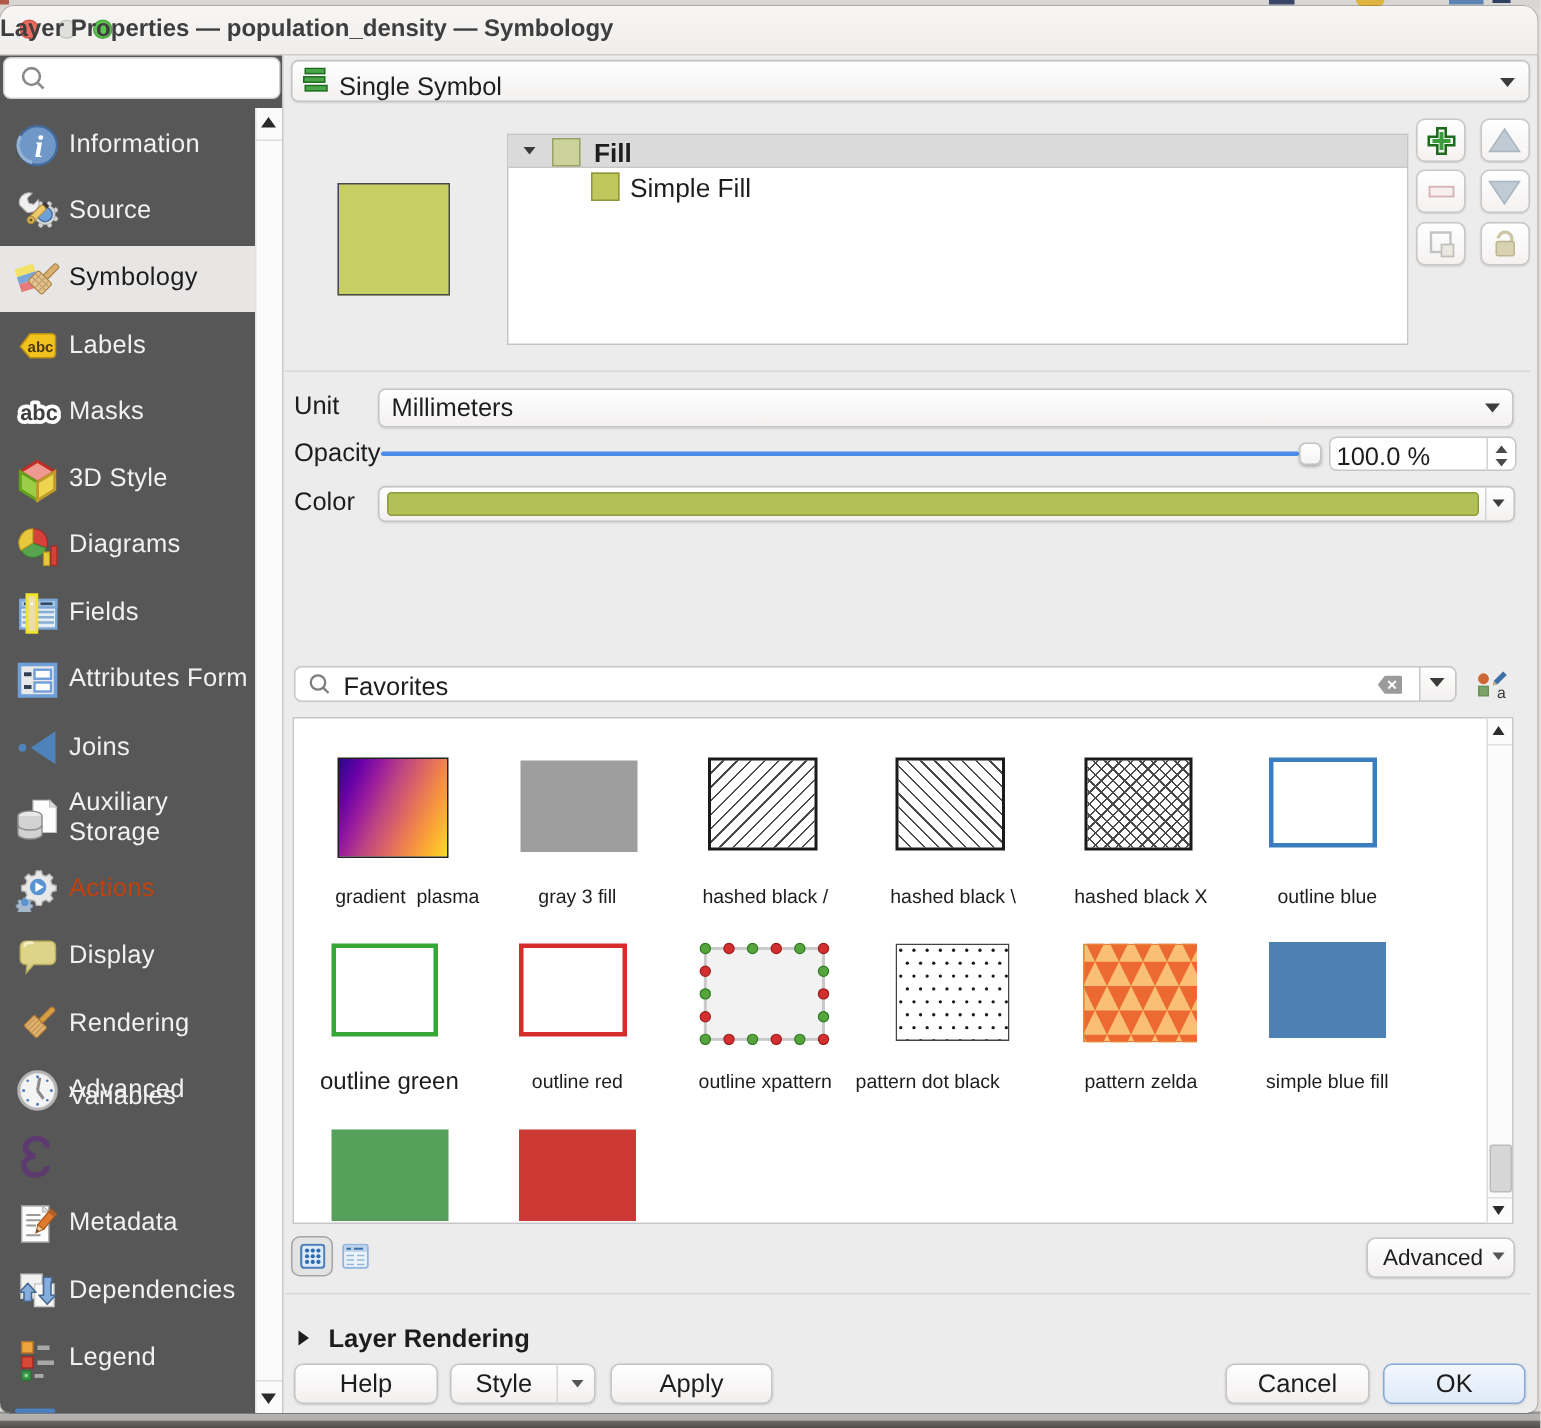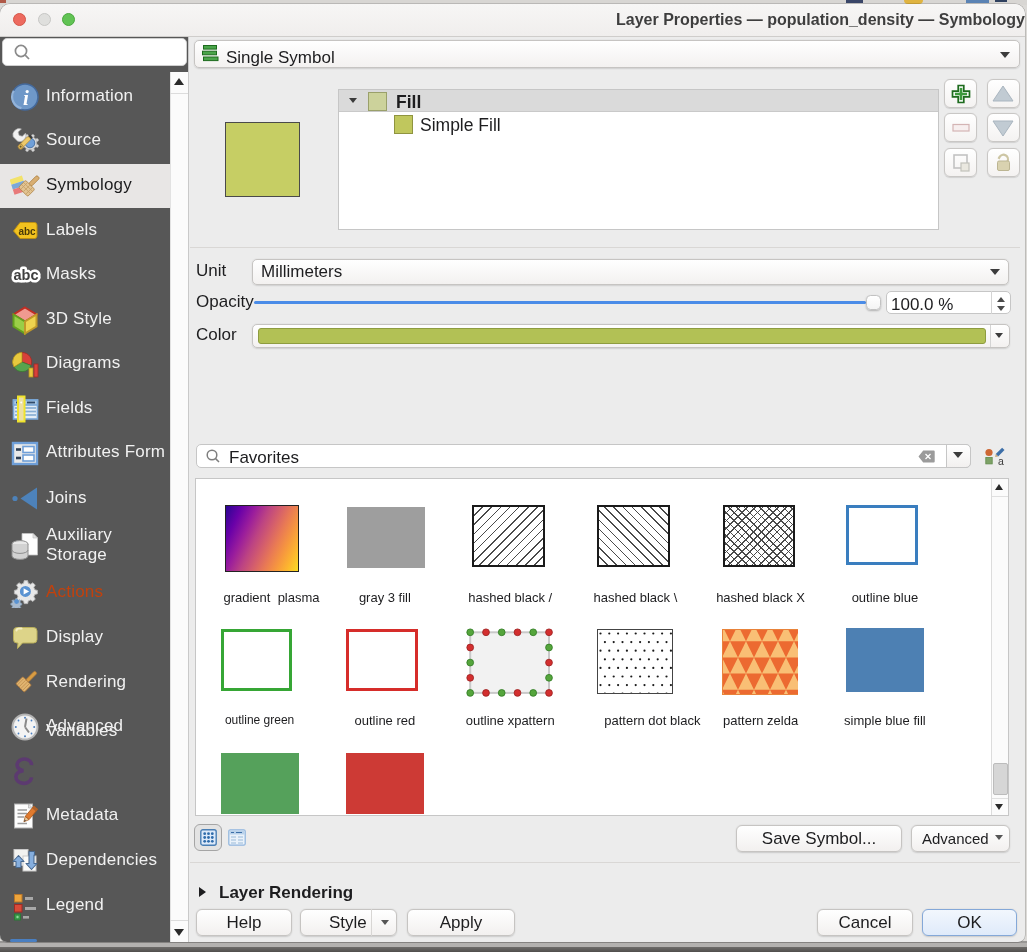--- a/index.html
+++ b/index.html
@@ -25,21 +25,21 @@
 <div class="abs" style="left:0;top:943px;width:1027px;height:4px;background:#b3b1af"></div>
 <div class="abs" style="left:0;top:947px;width:1027px;height:5px;background:linear-gradient(#6e6c6a,#504e4c)"></div>
 <div class="abs" style="left:10px;top:938.5px;width:27px;height:3px;background:#4a7fc1;border-radius:1.5px;z-index:3"></div>
 
 <div class="abs" style="left:0;top:4px;width:1025px;height:938px;background:#ececec;border-radius:10px 10px 7px 7px;overflow:hidden;box-shadow:0 0 0 0.5px rgba(0,0,0,0.28);z-index:1">
 
   <div class="abs" style="left:0;top:0;width:1025px;height:33px;background:linear-gradient(#f7f6f5,#f0eeed);border-bottom:1px solid #cfcdcb"></div>
   <div class="abs" style="left:13px;top:9px;width:13px;height:13px;border-radius:50%;background:#ed6a5f;border:0.5px solid #d35548"></div>
   <div class="abs" style="left:38px;top:9px;width:13px;height:13px;border-radius:50%;background:#dfdfdd;border:0.5px solid #c6c6c4"></div>
   <div class="abs" style="left:62px;top:9px;width:13px;height:13px;border-radius:50%;background:#61c354;border:0.5px solid #4aa73e"></div>
-  <div class="abs" style="left:0;top:7px;width:1025px;text-align:right;font-size:16px;font-weight:bold;color:#3e3e3e">Layer Properties — population_density — Symbology</div>
+  <div class="abs" style="left:0;top:7px;width:1025px;text-align:left;font-size:16px;font-weight:bold;color:#3e3e3e">Layer Properties — population_density — Symbology</div>
 
   <div class="abs" style="left:0;top:33px;width:170px;height:905px;background:#575757"></div>
   <div class="abs" style="left:170px;top:33px;width:18px;height:905px;background:#575757"></div>
   <div class="abs" style="left:170px;top:68px;width:18px;height:870px;background:#fbfbfb;border-left:1px solid #e2e2e2"></div>
   <div class="abs" style="left:188px;top:33px;width:1px;height:905px;background:#c9c9c9"></div>
 
   <div class="caret" style="left:174px;top:74px;border-top:none;border-bottom:7px solid #2a2a2a;border-left-width:5.5px;border-right-width:5.5px"></div>
   <div class="abs" style="left:170px;top:89px;width:18px;height:1px;background:#dcdcdc"></div>
   <div class="abs" style="left:170px;top:916px;width:18px;height:1px;background:#dcdcdc"></div>
   <div class="caret" style="left:174px;top:925px;border-top:7px solid #2a2a2a;border-left-width:5.5px;border-right-width:5.5px"></div>
@@ -361,21 +361,21 @@
         <div style="position:absolute;left:319.9px;top:590px;width:130px;text-align:center;font-size:13px;color:#1d1d1f">gray 3 fill</div>
         <div style="position:absolute;left:472.0px;top:505.0px;width:73.0px;height:61.5px;border:2px solid #1a1a1a;background:repeating-linear-gradient(135deg,#fff 0 5.4px,#4a4a4a 5.4px 6.5px)"></div>
         <div style="position:absolute;left:445.2px;top:590px;width:130px;text-align:center;font-size:13px;color:#1d1d1f">hashed black /</div>
         <div style="position:absolute;left:597.0px;top:505.0px;width:73.0px;height:61.5px;border:2px solid #1a1a1a;background:repeating-linear-gradient(45deg,#fff 0 5.4px,#4a4a4a 5.4px 6.5px)"></div>
         <div style="position:absolute;left:570.4px;top:590px;width:130px;text-align:center;font-size:13px;color:#1d1d1f">hashed black \</div>
         <div style="position:absolute;left:722.5px;top:505.0px;width:72.0px;height:61.5px;border:2px solid #1a1a1a;background:repeating-linear-gradient(45deg,rgba(255,255,255,0) 0 4.4px,#4a4a4a 4.4px 5.5px),repeating-linear-gradient(135deg,#fff 0 4.4px,#4a4a4a 4.4px 5.5px)"></div>
         <div style="position:absolute;left:695.6px;top:590px;width:130px;text-align:center;font-size:13px;color:#1d1d1f">hashed black X</div>
         <div style="position:absolute;left:846.0px;top:505.0px;width:71.5px;height:59.5px;border:3px solid #3a7ebf;background:#fff"></div>
         <div style="position:absolute;left:819.9px;top:590px;width:130px;text-align:center;font-size:13px;color:#1d1d1f">outline blue</div>
         <div style="position:absolute;left:221.0px;top:628.5px;width:71.0px;height:62.0px;border:3px solid #36a635;background:#fff"></div>
-        <div style="position:absolute;left:194.6px;top:713px;width:130px;text-align:center;font-size:12px;color:#1d1d1f">outline green</div>
+        <div style="position:absolute;left:194.6px;top:713px;width:130px;text-align:center;font-size:16px;color:#1d1d1f">outline green</div>
         <div style="position:absolute;left:346.0px;top:628.5px;width:71.5px;height:62.0px;border:3px solid #d62d2a;background:#fff"></div>
         <div style="position:absolute;left:319.9px;top:713px;width:130px;text-align:center;font-size:13px;color:#1d1d1f">outline red</div>
         <div style="position:absolute;left:459.5px;top:623.5px;width:100px;height:78px">
           <svg width="100" height="78" style="display:block">
             <rect x="10.2" y="8.3" width="78.8" height="60.6" fill="#f2f2f2" stroke="#c9c9c9" stroke-width="2"></rect>
             <circle cx="10.2" cy="8.3" r="3.4" fill="#55a53c" stroke="#2f7a22" stroke-width="0.8"></circle>
             <circle cx="26.0" cy="8.3" r="3.4" fill="#d32f2f" stroke="#9a1f1f" stroke-width="0.8"></circle>
             <circle cx="41.7" cy="8.3" r="3.4" fill="#55a53c" stroke="#2f7a22" stroke-width="0.8"></circle>
             <circle cx="57.5" cy="8.3" r="3.4" fill="#d32f2f" stroke="#9a1f1f" stroke-width="0.8"></circle>
             <circle cx="73.2" cy="8.3" r="3.4" fill="#55a53c" stroke="#2f7a22" stroke-width="0.8"></circle>
@@ -462,21 +462,21 @@
             <circle cx="16.7" cy="64.7" r="1.1" fill="#1a1a1a"></circle>
             <circle cx="25.5" cy="64.7" r="1.1" fill="#1a1a1a"></circle>
             <circle cx="34.3" cy="64.7" r="1.1" fill="#1a1a1a"></circle>
             <circle cx="43.1" cy="64.7" r="1.1" fill="#1a1a1a"></circle>
             <circle cx="51.9" cy="64.7" r="1.1" fill="#1a1a1a"></circle>
             <circle cx="60.7" cy="64.7" r="1.1" fill="#1a1a1a"></circle>
             <circle cx="69.5" cy="64.7" r="1.1" fill="#1a1a1a"></circle>
             <rect x="0.5" y="0.5" width="75" height="64" fill="none" stroke="#444" stroke-width="1"></rect>
           </svg>
         </div>
-        <div style="position:absolute;left:570.4px;top:713px;width:130px;text-align:right;font-size:13px;color:#1d1d1f">pattern dot black</div>
+        <div style="position:absolute;left:570.4px;top:713px;width:130px;text-align:left;font-size:13px;color:#1d1d1f">pattern dot black</div>
         <div style="position:absolute;left:722px;top:629px;width:76.3px;height:65.5px;overflow:hidden">
           <svg width="77" height="66" style="display:block">
             <rect width="77" height="66" fill="#f9bf75"></rect>
             <polygon points="-16.0,-4.0 0.0,-4.0 -8.0,12.2" fill="#ec6a31"></polygon>
             <polygon points="0.0,-4.0 16.0,-4.0 8.0,12.2" fill="#ec6a31"></polygon>
             <polygon points="16.0,-4.0 32.0,-4.0 24.0,12.2" fill="#ec6a31"></polygon>
             <polygon points="32.0,-4.0 48.0,-4.0 40.0,12.2" fill="#ec6a31"></polygon>
             <polygon points="48.0,-4.0 64.0,-4.0 56.0,12.2" fill="#ec6a31"></polygon>
             <polygon points="64.0,-4.0 80.0,-4.0 72.0,12.2" fill="#ec6a31"></polygon>
             <polygon points="80.0,-4.0 96.0,-4.0 88.0,12.2" fill="#ec6a31"></polygon>
@@ -551,28 +551,27 @@
       <g stroke="#9ab9d8" stroke-width="1.1">
         <line x1="3" y1="8" x2="8" y2="8"></line>
         <line x1="10" y1="8" x2="15" y2="8"></line>
         <line x1="3" y1="11" x2="8" y2="11"></line>
         <line x1="10" y1="11" x2="15" y2="11"></line>
         <line x1="3" y1="14" x2="8" y2="14"></line>
         <line x1="10" y1="14" x2="15" y2="14"></line>
       </g>
     </svg>
 
-  <div class="bigbtn" style="left:736px;top:821px;width:166px;height:27px">Save Symbol...</div>
   <div class="bigbtn" style="left:911px;top:821px;width:99px;height:27px;justify-content:flex-start;padding-left:10px;font-size:15px">Advanced</div>
   <div class="caret" style="left:995px;top:831px;border-left-width:4px;border-right-width:4px;border-top-width:5px;border-top-color:#555"></div>
 
   <div class="abs" style="left:190px;top:858px;width:830px;height:1px;background:#d9d7d5"></div>
   <div class="abs" style="left:199px;top:883px;width:0;height:0;border-top:5.5px solid transparent;border-bottom:5.5px solid transparent;border-left:7px solid #1d1d1f"></div>
   <div class="abs" style="left:219px;top:879px;font-size:17px;font-weight:bold;color:#1d1d1f">Layer Rendering</div>
 
   <div class="bigbtn" style="left:196px;top:905px;width:96px;height:27px">Help</div>
-  <div class="bigbtn" style="left:300px;top:905px;width:97px;height:27px;justify-content:flex-start;padding-left:28px">Style</div>
+  <div class="bigbtn" style="left:300px;top:905px;width:97px;height:27px;justify-content:flex-start;padding-left:16px">Style</div>
   <div class="abs" style="left:371px;top:905px;width:1px;height:27px;background:#d8d6d4"></div>
   <div class="caret" style="left:381px;top:916px;border-left-width:4px;border-right-width:4px;border-top-width:5px;border-top-color:#555"></div>
   <div class="bigbtn" style="left:407px;top:905px;width:108px;height:27px">Apply</div>
   <div class="bigbtn" style="left:817px;top:905px;width:96px;height:27px">Cancel</div>
   <div class="bigbtn" style="left:922px;top:905px;width:95px;height:27px;border-color:#84a8d8;background:linear-gradient(#f2f7fd,#dfeafa)">OK</div>
 
 </div>
 </body></html>

